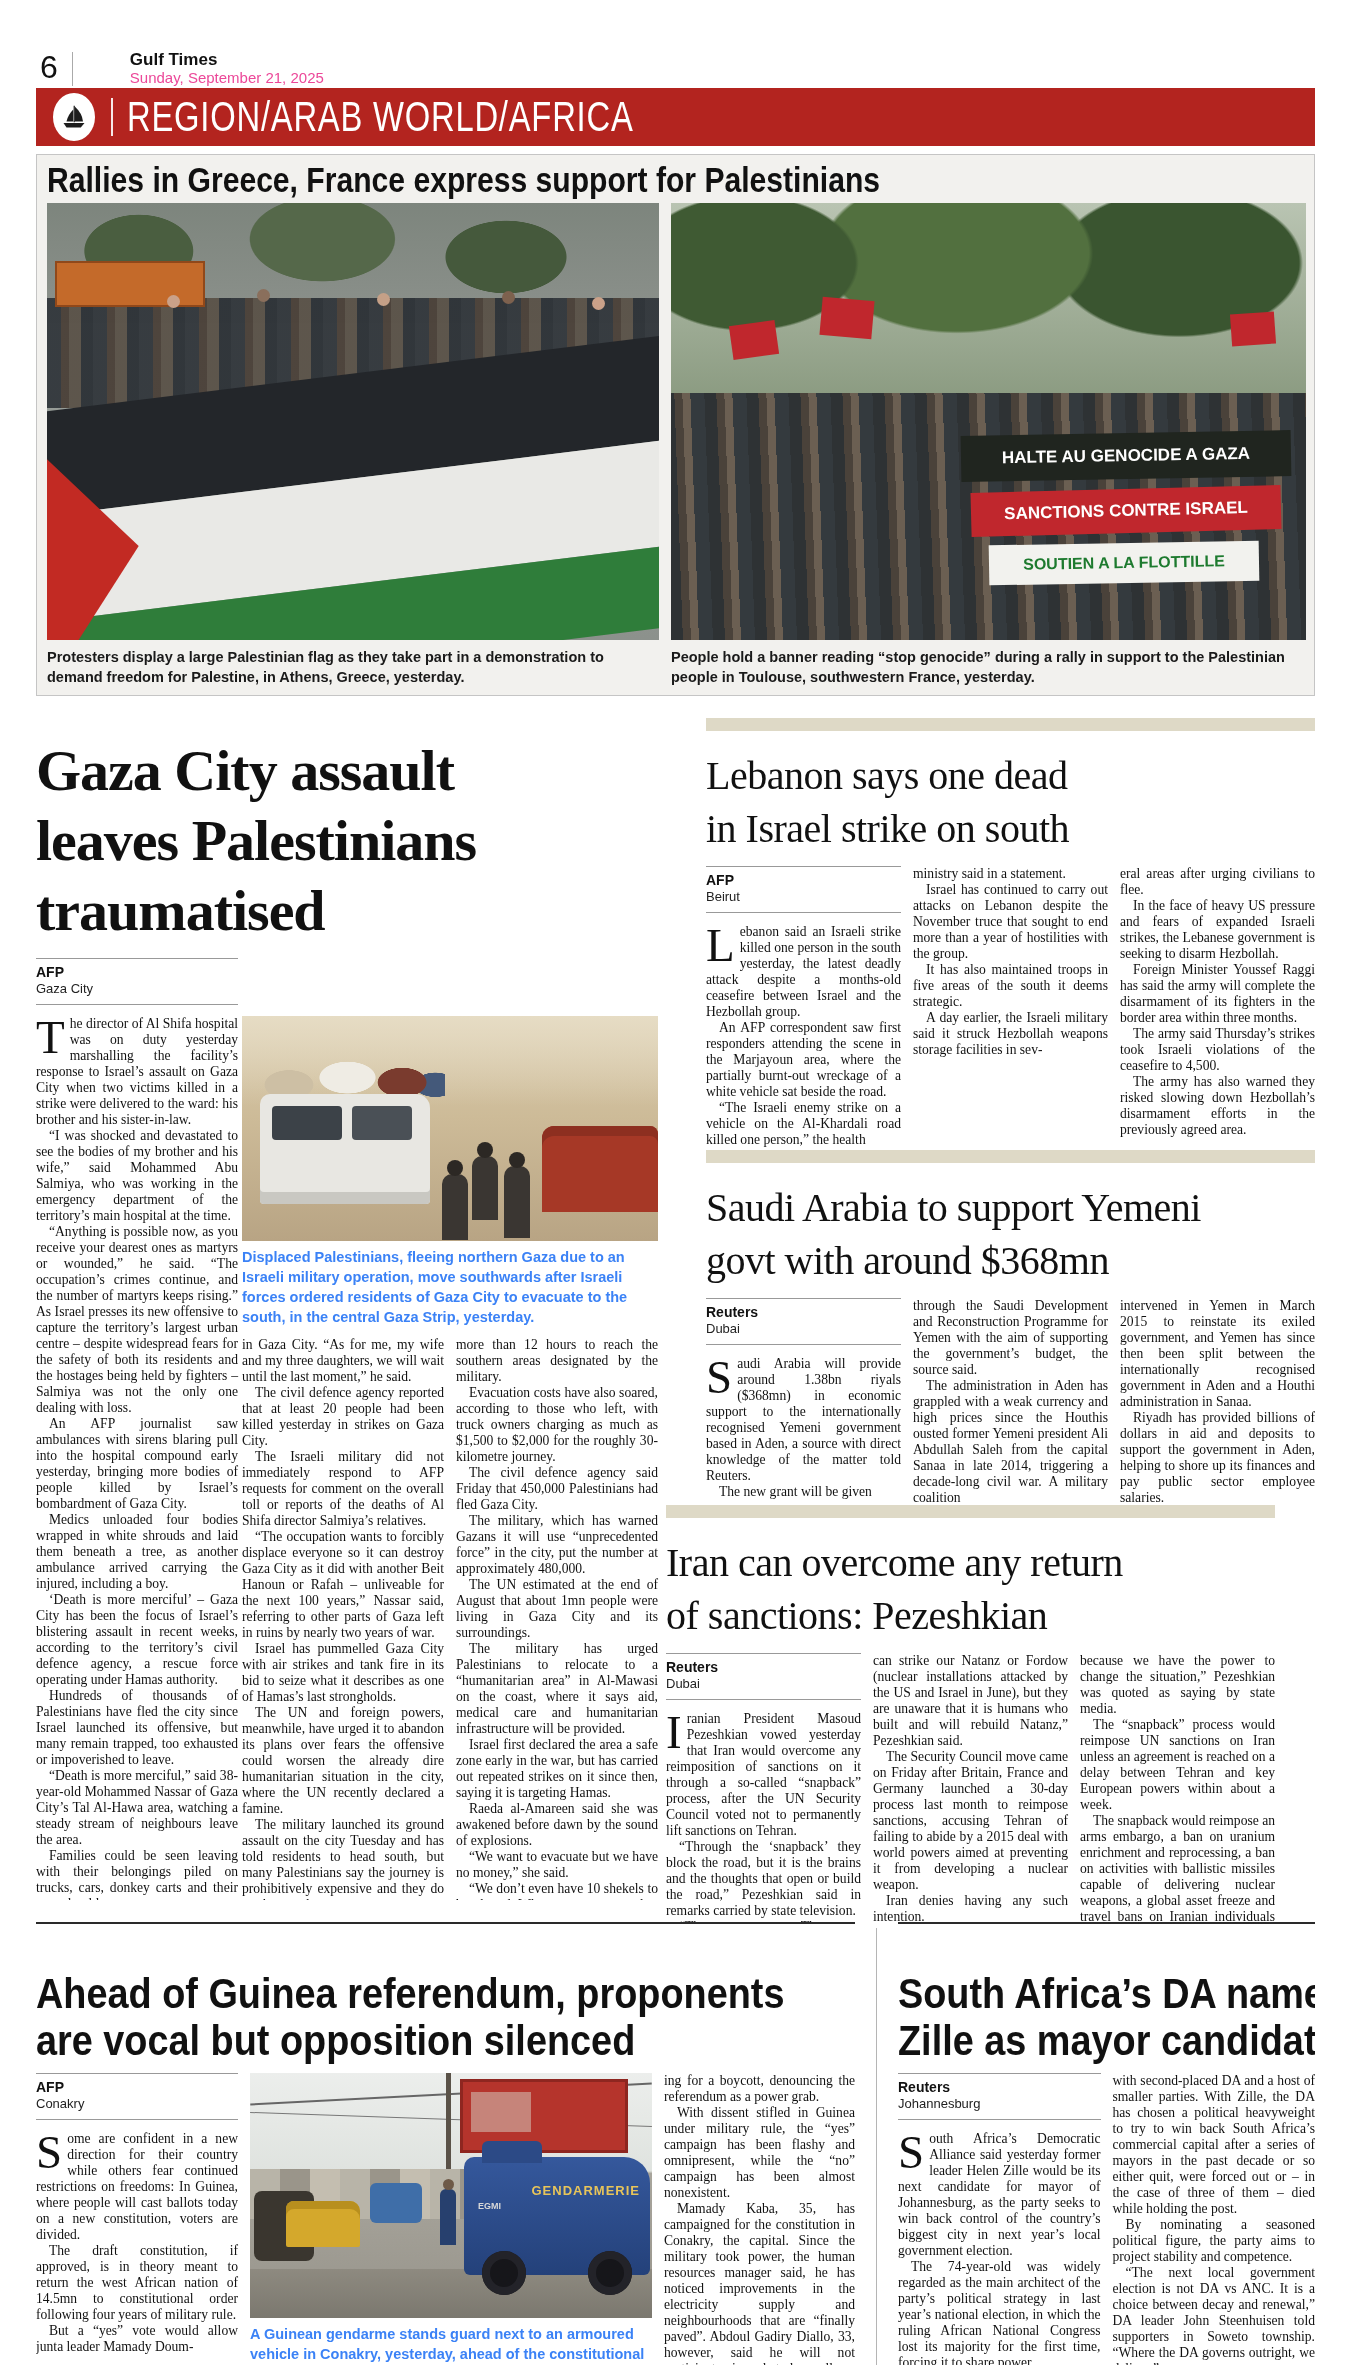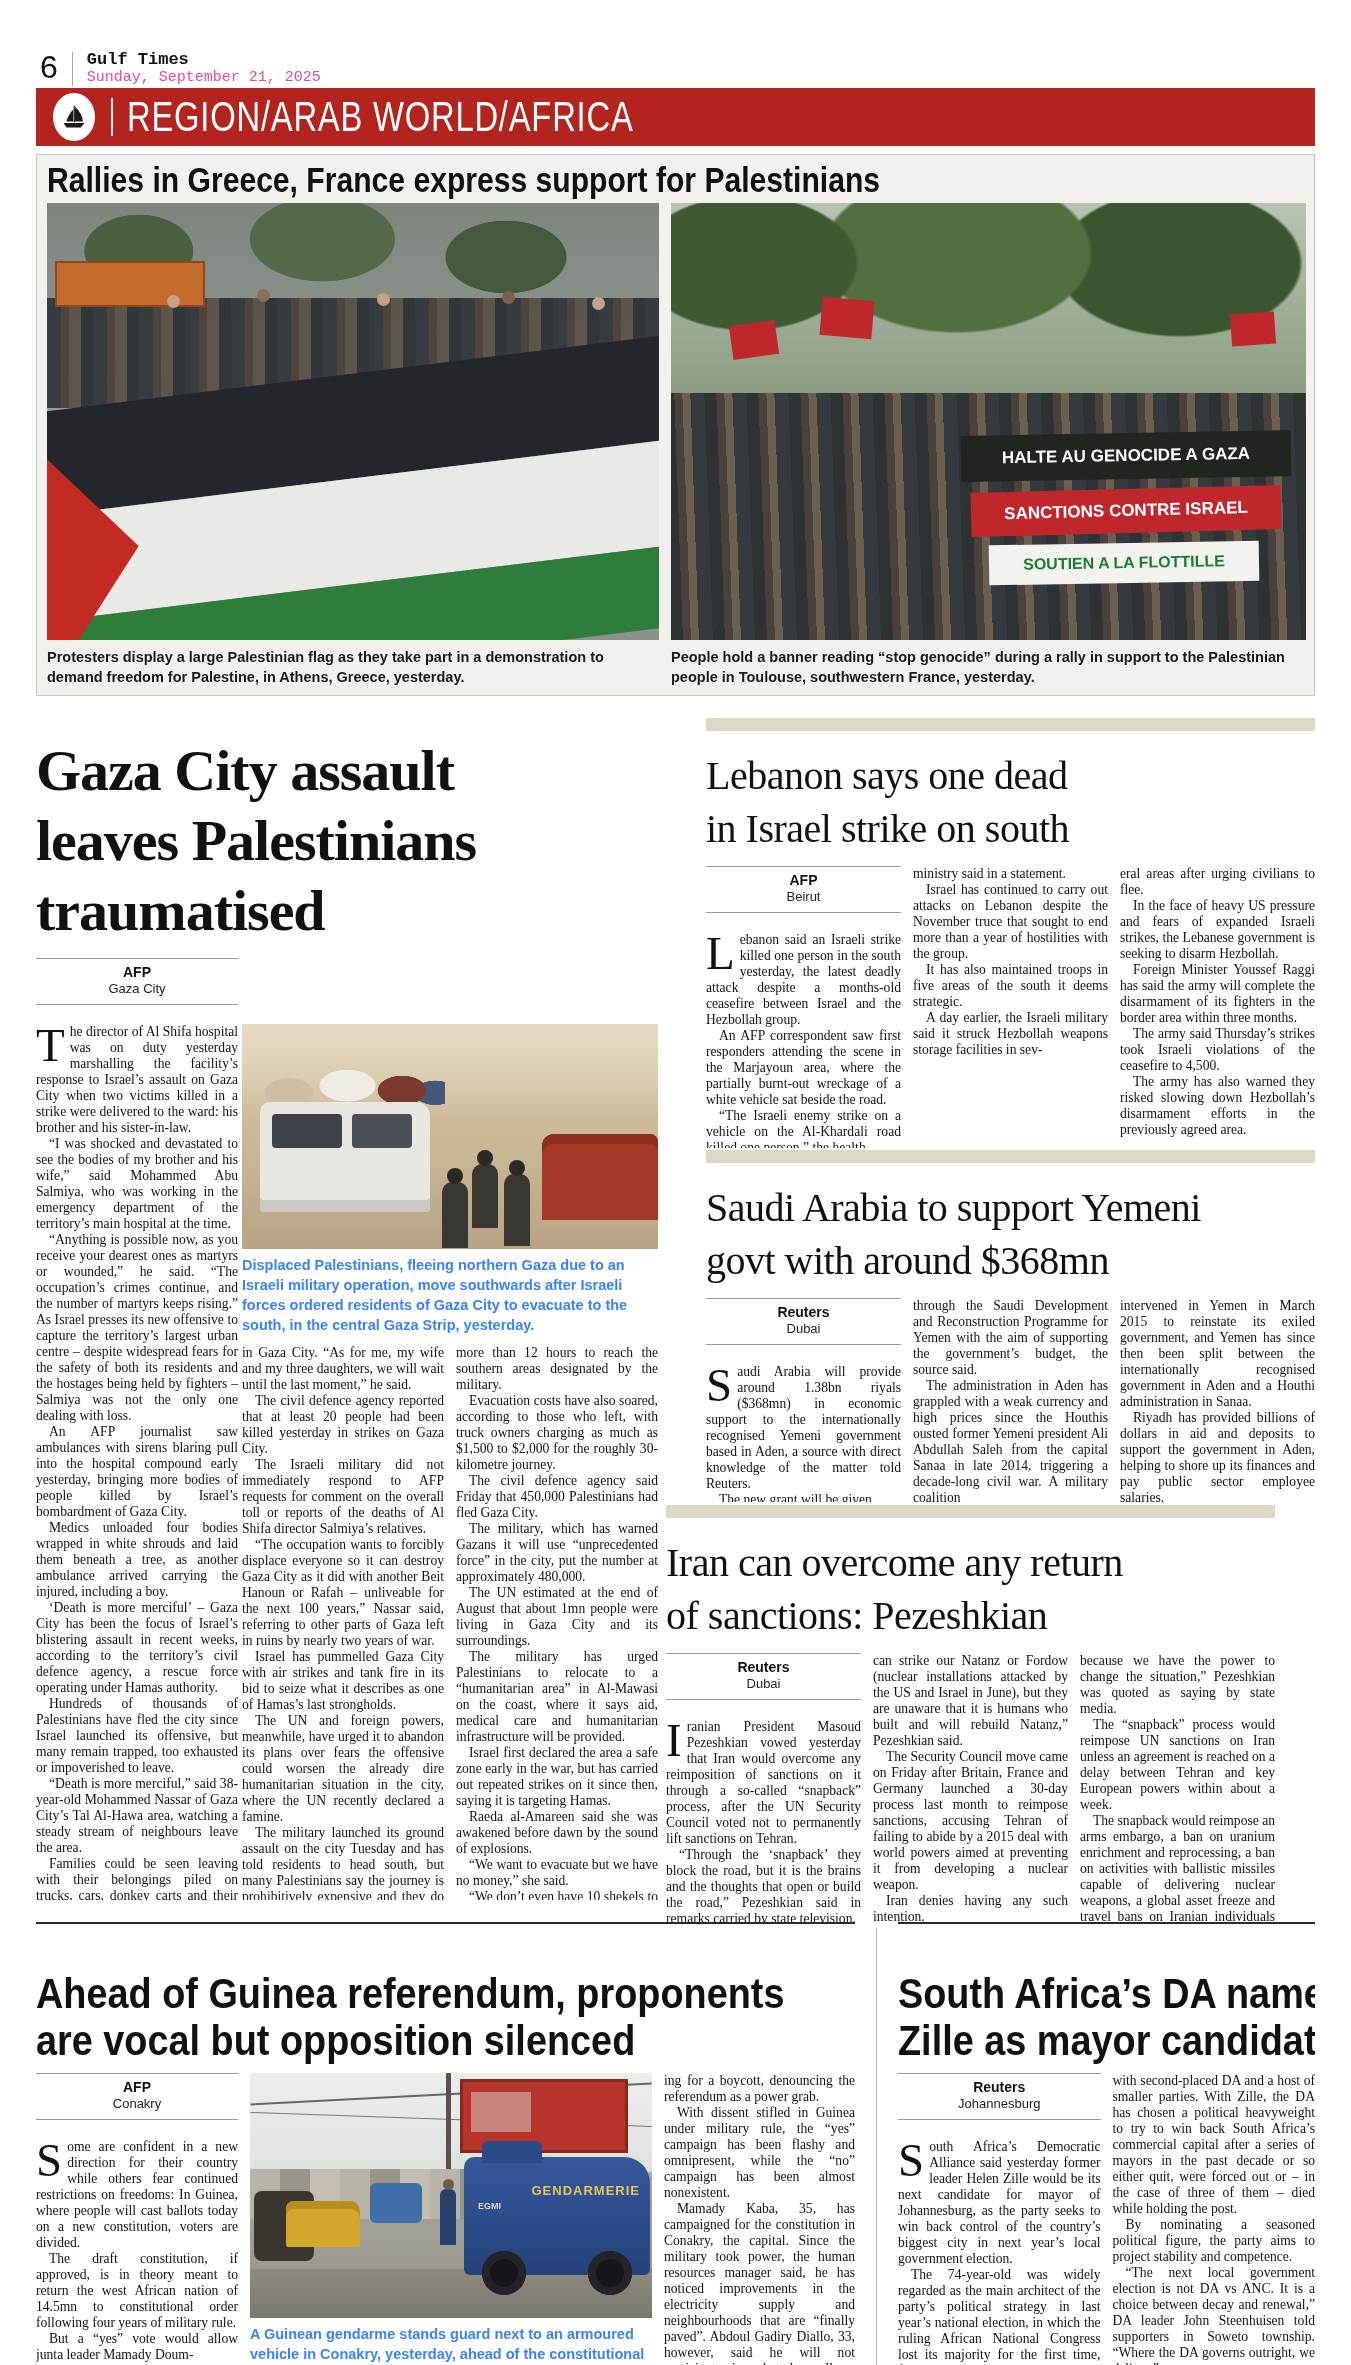--- a/index.html
+++ b/index.html
@@ -12,21 +12,21 @@
   html,body{background:#fff;}
   body{
     width:1351px;height:2365px;position:relative;overflow:hidden;
     font-family:"Liberation Serif", serif;color:var(--ink);
   }
 
   
   .pagehead{position:absolute;left:40px;top:50px;display:flex;align-items:flex-start;gap:14px;}
   .pagenum{font-family:"Liberation Sans",sans-serif;font-size:32px;font-weight:400;line-height:34px;}
   .pagehead .vr{width:1px;height:34px;background:#aaa;margin-top:2px;}
-  .pub{font-family:Liberation Mono, monospace;}
+  .pub{font-family:Liberation Sans, sans-serif;margin-left:43px;}
   .pub .t{font-weight:bold;font-size:17px;line-height:19px;}
   .pub .d{font-size:15px;line-height:17px;color:#ec4899;}
 
   
   .banner{position:absolute;left:36px;top:88px;width:1279px;height:58px;background:var(--red);
     display:flex;align-items:center;}
   .banner .logo{width:42px;height:48px;background:#fff;border-radius:50%;margin-left:17px;
     display:flex;align-items:center;justify-content:center;flex:0 0 auto;}
   .banner .sep{width:2px;height:38px;background:#fff;margin-left:16px;opacity:.9;}
   .banner .sectitle{color:#fff;font-family:"Liberation Sans",sans-serif;font-size:42px;font-weight:400;
@@ -45,21 +45,21 @@
   .cap-l{left:10px;width:612px;}
   .cap-r{left:634px;width:635px;}
 
   
   .kicker{height:13px;background:var(--kicker);}
   .toprule{height:2px;background:#2a2a2a;}
   h2.serifhead{font-weight:400;font-size:40px;line-height:53px;margin-top:18px;letter-spacing:-0.5px;}
   h2.bigserif{font-weight:bold;font-size:58px;line-height:70px;letter-spacing:-1px;}
   h2.sanshead{font-family:"Liberation Sans",sans-serif;font-weight:bold;font-size:43px;line-height:47px;margin-top:46px;}
   h2.sanshead .line{transform:scaleX(.88);transform-origin:left center;white-space:nowrap;}
-  .byline{border-top:1px solid var(--rule);border-bottom:1px solid var(--rule);padding:5px 0 7px;margin-bottom:19px;text-align:center;}
+  .byline{border-top:1px solid var(--rule);border-bottom:1px solid var(--rule);padding:5px 0 7px;margin-bottom:11px;}
   .byline .agency{font-family:"Liberation Sans",sans-serif;font-weight:bold;font-size:14px;line-height:17px;}
   .byline .city{font-family:"Liberation Sans",sans-serif;font-size:13px;line-height:16px;color:#222;}
   .cols{display:flex;gap:12px;}
   .col{flex:1;min-width:0;}
   .body p{font-size:13.6px;line-height:16px;text-align:justify;}
   .body p:not(:first-of-type){text-indent:13px;}
   .coltext > p:first-of-type{text-indent:0;}
   .dropcap .coltext > p:first-of-type::first-letter{
     float:left;font-size:47px;line-height:38px;padding:2px 5px 0 0;font-weight:400;}
   .photocap{font-family:"Liberation Sans",sans-serif;font-weight:bold;font-size:14.5px;line-height:20px;

